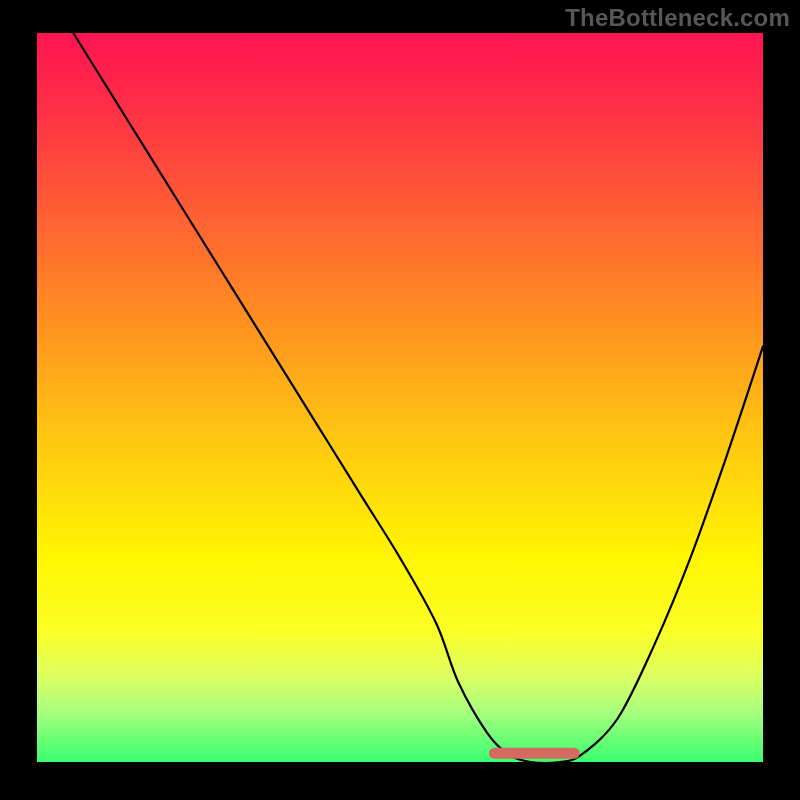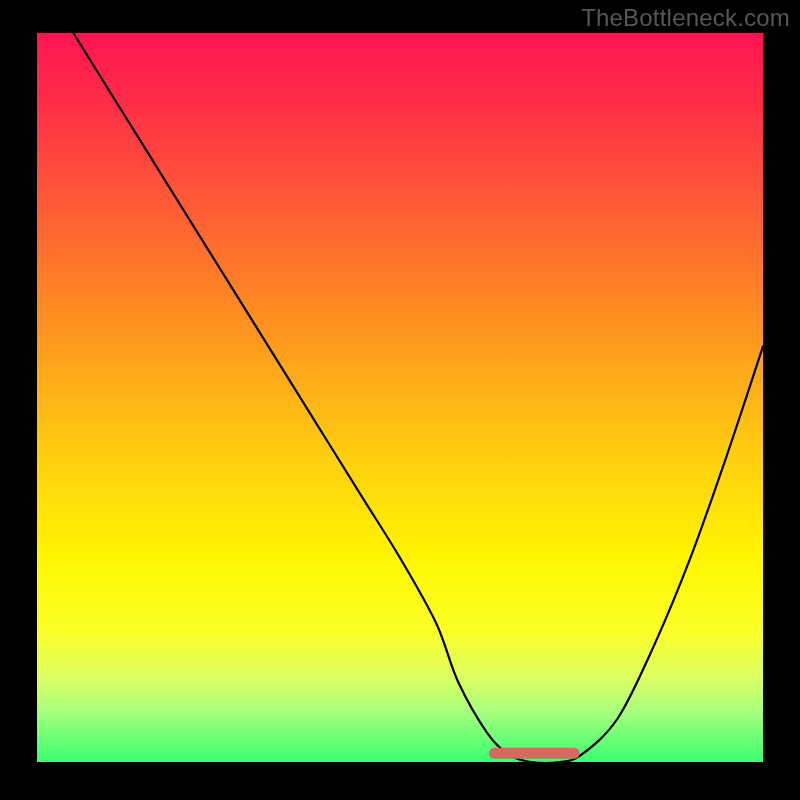--- a/index.html
+++ b/index.html
@@ -16,21 +16,21 @@
     width: 800px;
     height: 800px;
     background: #000;
   }
   .watermark {
     position: absolute;
     top: 4px;
     right: 10px;
     color: #575757;
     font-size: 24px;
-    font-weight: 400;
+    font-weight: 700;
     letter-spacing: 0.2px;
     z-index: 10;
   }
   .plot-area {
     position: absolute;
     left: 37px;
     top: 33px;
     width: 726px;
     height: 729px;
     

